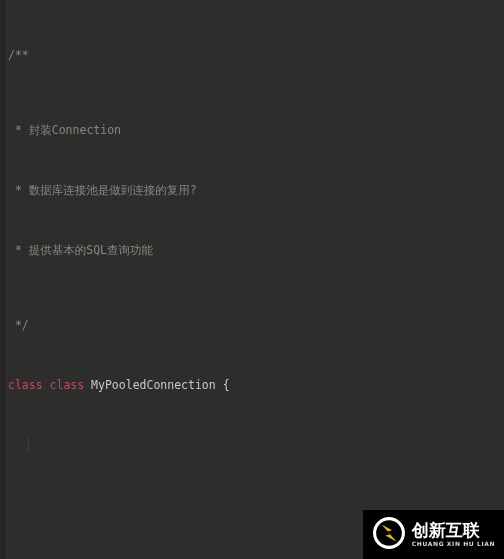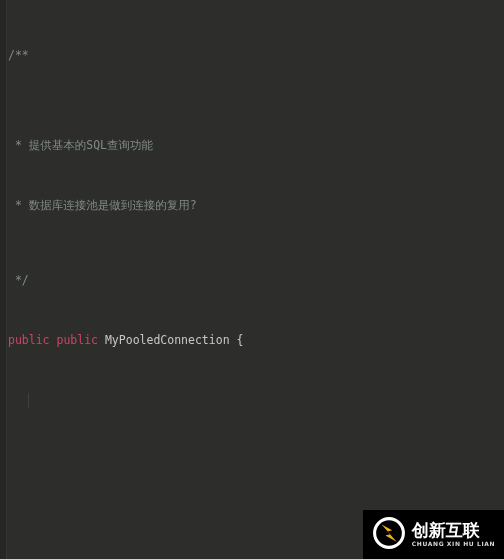--- a/index.html
+++ b/index.html
@@ -93,29 +93,30 @@
 
 <div id="app">
 
   <div id="gutter"></div>
 
   <div id="code">
 
     <div class="line"><span class="cmt">/**</span></div>
 
 
+    <div class="line"><span class="cmt"> * 封装Connection</span></div>
+
+    <div class="line"><span class="cmt"> * 数据库连接池是做到连接的复用?</span></div>
 
     <div class="line"><span class="cmt"> * 提供基本的SQL查询功能</span></div>
-
-    <div class="line"><span class="cmt"> * 数据库连接池是做到连接的复用?</span></div>
 
 
     <div class="line"><span class="cmt"> */</span></div>
 
-    <div class="line"><span class="kw">public public </span><span class="txt">MyPooledConnection {</span></div>
+    <div class="line"><span class="kw">class class </span><span class="txt">MyPooledConnection {</span></div>
 
     <div class="line"><span class="guide g1"></span></div>
 
     
 
     
 
     
 
     

